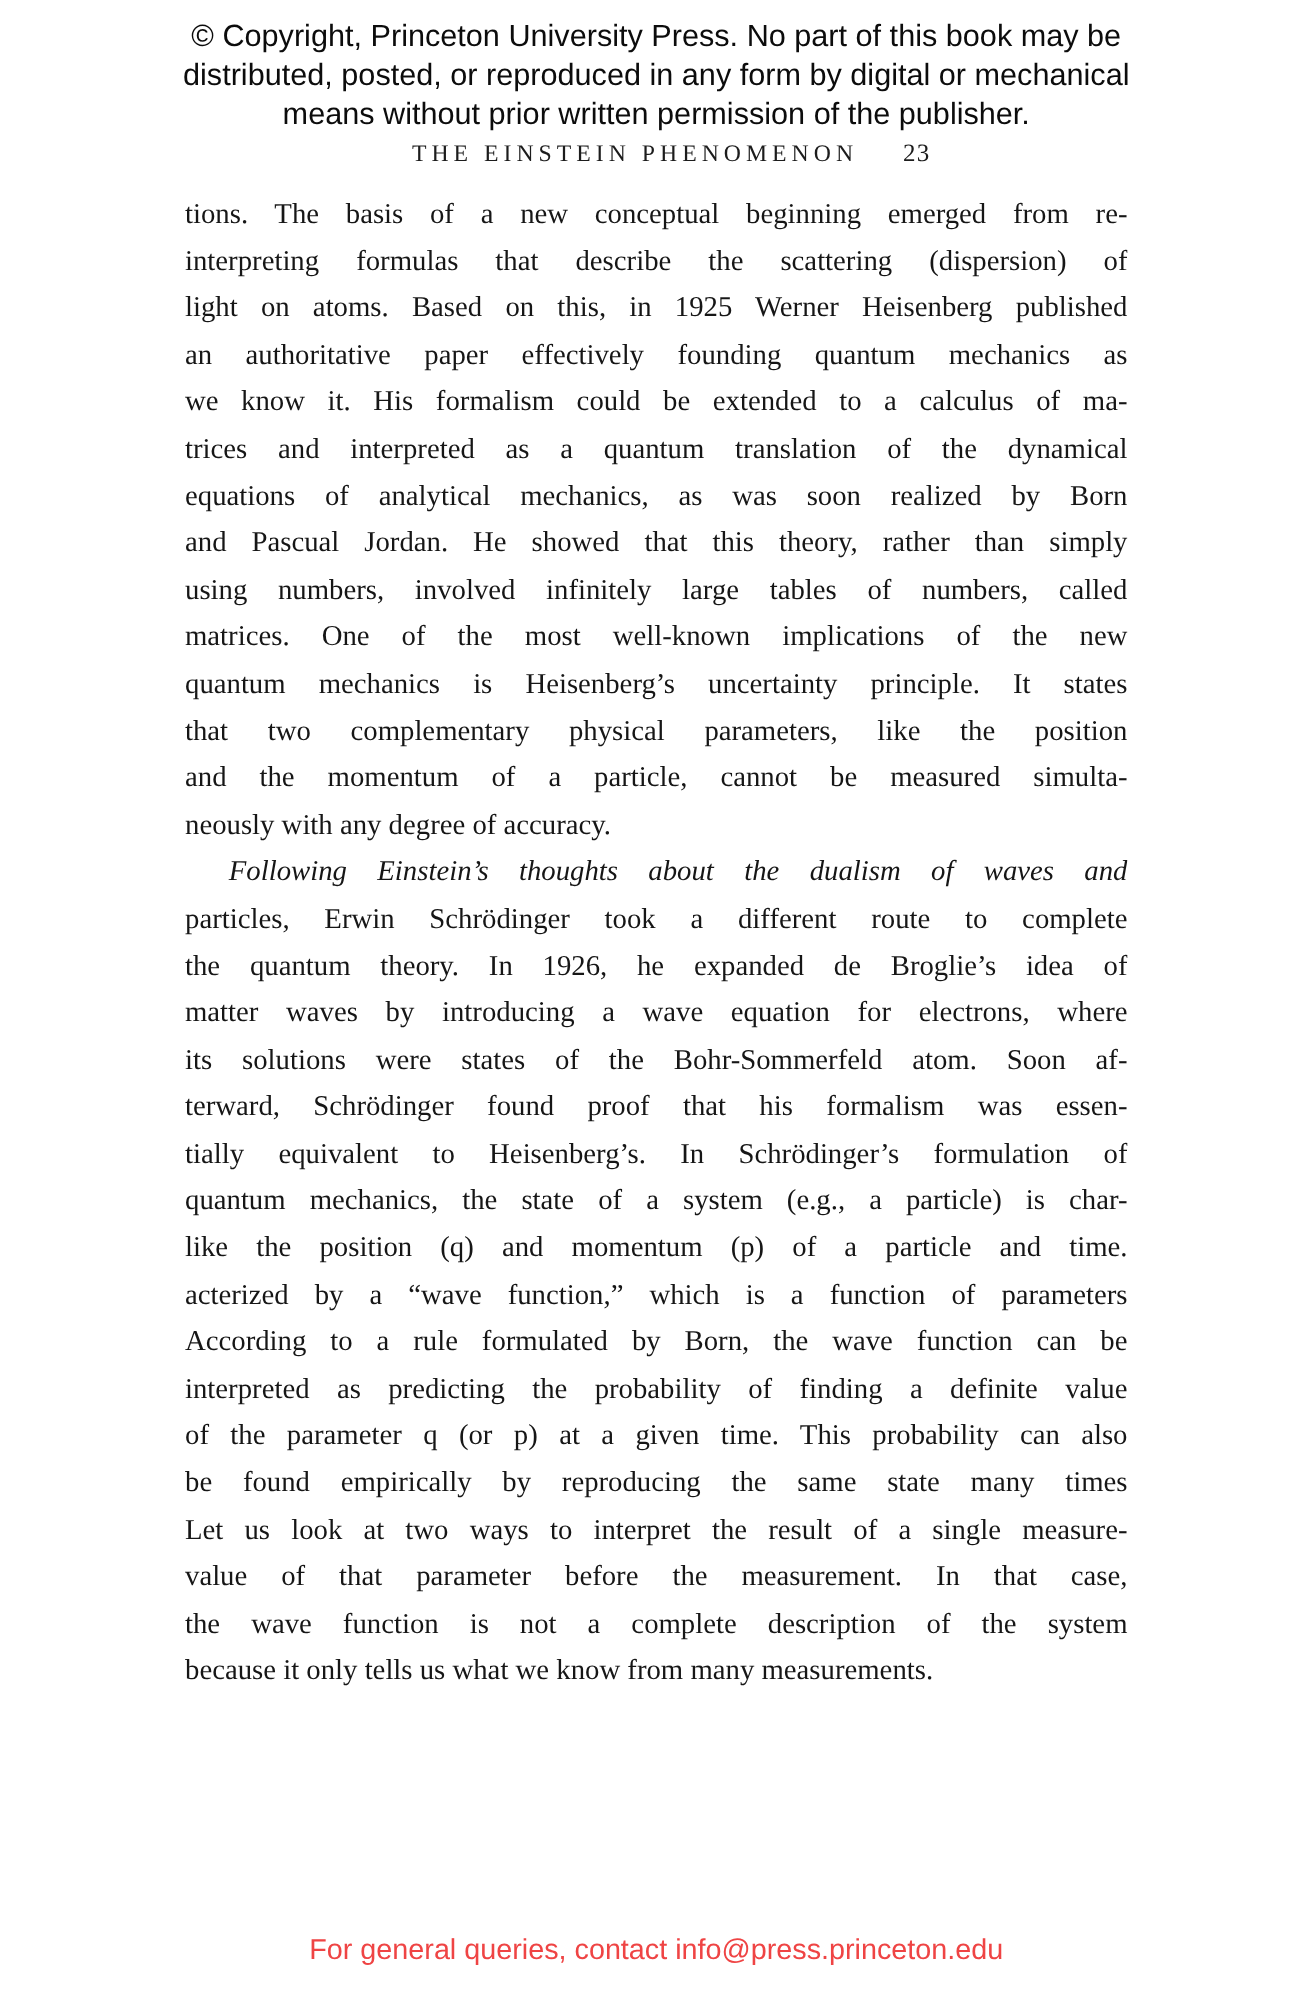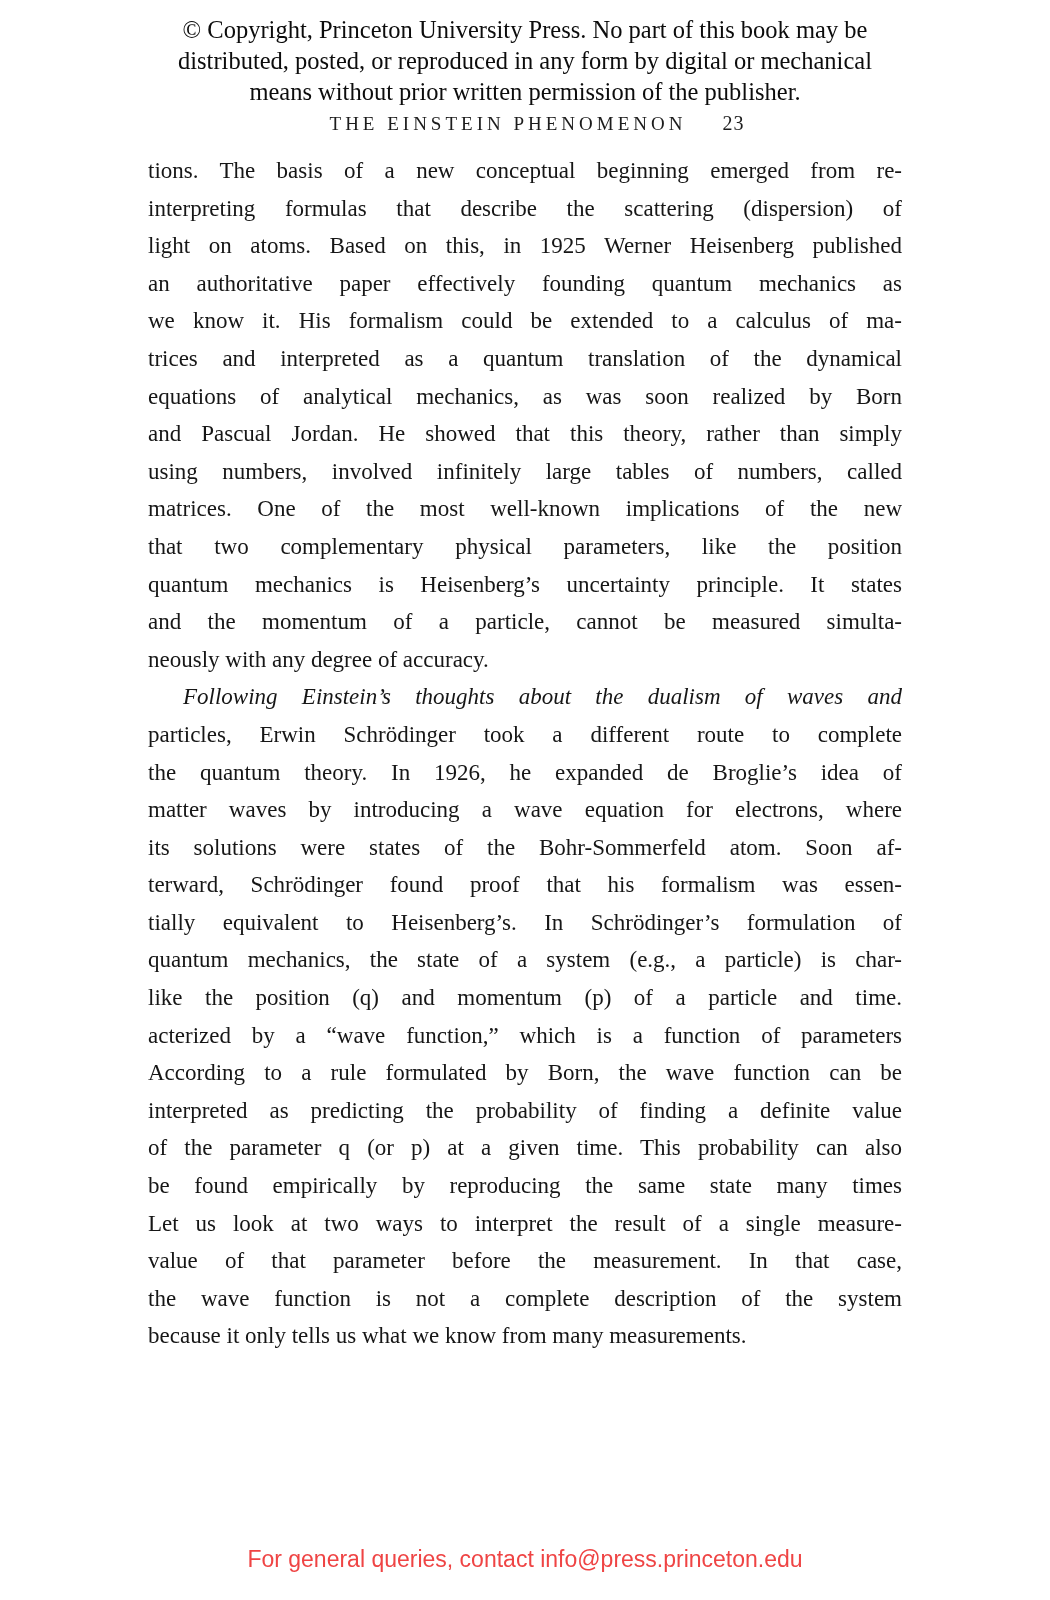--- a/index.html
+++ b/index.html
@@ -12,21 +12,21 @@
     width: 1050px;
     height: 1600px;
     background: #ffffff;
     overflow: hidden;
     color: #111111;
   }
   
   .copyright {
     padding-top: 14px;
     text-align: center;
-    font-family: Liberation Serif, serif;
+    font-family: Liberation Sans, sans-serif;
     font-size: 24.5px;
     line-height: 31px;
     color: #0c0c0c;
   }
   
   .running-head {
     margin-top: 5px;
     text-align: center;
     font-family: "Liberation Serif", serif;
     color: #1c1c1c;
@@ -98,22 +98,22 @@
         <div class="line">tions. The basis of a new conceptual beginning emerged from re-</div>
         <div class="line">interpreting formulas that describe the scattering (dispersion) of</div>
         <div class="line">light on atoms. Based on this, in 1925 Werner Heisenberg published</div>
         <div class="line">an authoritative paper effectively founding quantum mechanics as</div>
         <div class="line">we know it. His formalism could be extended to a calculus of ma-</div>
         <div class="line">trices and interpreted as a quantum translation of the dynamical</div>
         <div class="line">equations of analytical mechanics, as was soon realized by Born</div>
         <div class="line">and Pascual Jordan. He showed that this theory, rather than simply</div>
         <div class="line">using numbers, involved infinitely large tables of numbers, called</div>
         <div class="line">matrices. One of the most well-known implications of the new</div>
+        <div class="line">quantum mechanics is Heisenberg’s uncertainty principle. It states</div>
         <div class="line">that two complementary physical parameters, like the position</div>
-        <div class="line">quantum mechanics is Heisenberg’s uncertainty principle. It states</div>
         <div class="line">and the momentum of a particle, cannot be measured simulta-</div>
         <div class="line last">neously with any degree of accuracy.</div>
       </div>
       <div class="paragraph indented">
         <div class="line">Following Einstein’s thoughts about the dualism of waves and</div>
         <div class="line">particles, Erwin Schrödinger took a different route to complete</div>
         <div class="line">the quantum theory. In 1926, he expanded de Broglie’s idea of</div>
         <div class="line">matter waves by introducing a wave equation for electrons, where</div>
         <div class="line">its solutions were states of the Bohr-Sommerfeld atom. Soon af-</div>
         <div class="line">terward, Schrödinger found proof that his formalism was essen-</div>

